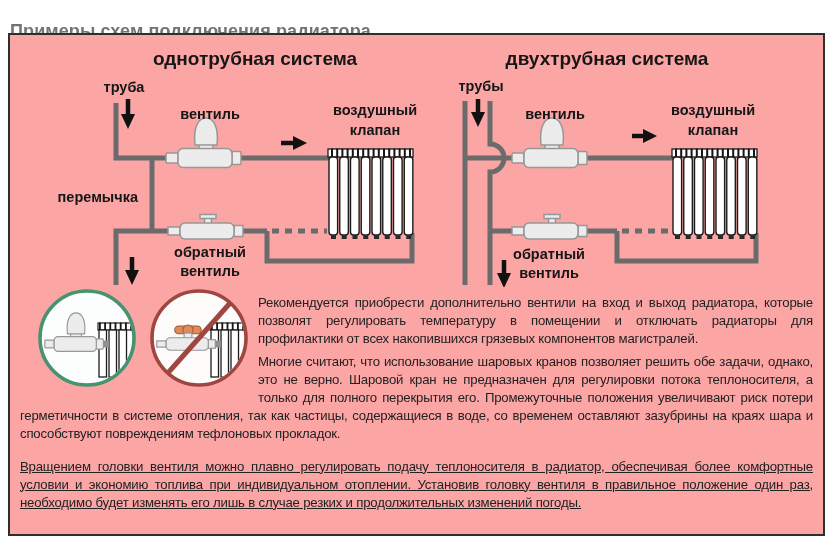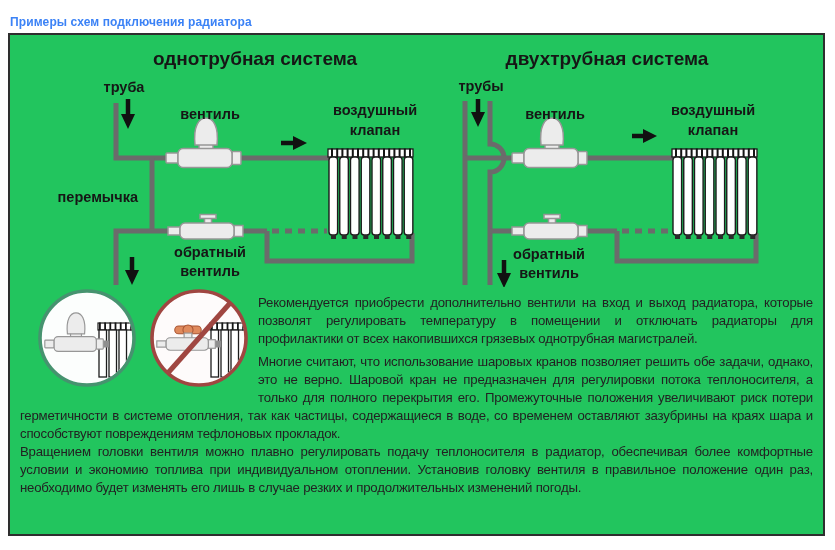--- a/index.html
+++ b/index.html
@@ -1,42 +1,42 @@
 <!DOCTYPE html>
 <html lang="ru"><head>
 <meta charset="utf-8">
 <style>
   html,body{margin:0;padding:0;}
   body{
     width:835px;height:550px;position:relative;background:#ffffff;
     font-family:"Liberation Sans", sans-serif;color:#1c1c1c;overflow:hidden;
   }
   .page-title{
-    position:absolute;left:10px;top:15px;font-size:12px;font-weight:700;color:#3b82f6;
+    position:absolute;left:10px;top:21px;font-size:18px;font-weight:700;color:#737373;
     letter-spacing:.1px;
   }
   .frame{
     position:absolute;left:8px;top:33px;width:817px;height:503px;
-    border:2px solid #2e2e2e;box-sizing:border-box;background:#22c55e;
+    border:2px solid #2e2e2e;box-sizing:border-box;background:#fca5a5;
   }
   .diagram{position:absolute;top:0;}
   #d1{left:0;}
   #d2{left:405px;}
   .content{position:absolute;left:10px;right:10px;top:250px;}
   .examples{
     float:left;width:238px;height:106px;display:flex;gap:10px;
     padding:2px 6px 0 16px;box-sizing:border-box;
   }
   .para{
     text-align:justify;font-size:13.2px;line-height:1.36;color:#222;
     letter-spacing:-0.2px;margin:0;
   }
   #p1{margin-top:9px;}
   #p2{margin-top:5px;}
-  #p3{margin-top:0;}
+  #p3{margin-top:15px;text-decoration:underline;}
   svg text{font-family:"Liberation Sans", sans-serif;fill:#161616;}
   .hdr{font-size:19px;font-weight:700;}
   .lbl{font-size:14.5px;font-weight:700;}
   .pipe{fill:none;stroke:#6b6b6b;stroke-width:5;}
   .pipe-dashed{fill:none;stroke:#6b6b6b;stroke-width:5;stroke-dasharray:7 6;}
   .arrow-line{stroke:#111;stroke-width:4.5;fill:none;}
   .arrow-head{fill:#111;stroke:none;}
   .fit{fill:#ececec;stroke:#979797;stroke-width:1.5;}
 </style>
 </head>
@@ -197,18 +197,18 @@
         <g clip-path="url(#clipB)">
           <use href="#radiator-fragment-glyph" x="62" y="36"></use>
           <rect x="64" y="53.5" width="9" height="7" rx="1" fill="#8f8f8f"></rect>
           <use href="#valve-ball-glyph" transform="translate(40,57) scale(0.78)"></use>
         </g>
         <line x1="83" y1="15" x2="19" y2="87" stroke="#a04641" stroke-width="5"></line>
       </svg>
 
     </div>
 
-    <p class="para" id="p1">Рекомендуется приобрести дополнительно вентили на вход и выход радиатора, которые позволят регулировать температуру в помещении и отключать радиаторы для профилактики от всех накопившихся грязевых однотрубная магистралей.</p>
+    <p class="para" id="p1">Рекомендуется приобрести дополнительно вентили на вход и выход радиатора, которые позволят регулировать температуру в помещении и отключать радиаторы для профилактики от всех накопившихся грязевых компонентов магистралей.</p>
     <p class="para" id="p2">Многие считают, что использование шаровых кранов позволяет решить обе задачи, однако, это не верно. Шаровой кран не предназначен для регулировки потока теплоносителя, а только для полного перекрытия его. Промежуточные положения увеличивают риск потери герметичности в системе отопления, так как частицы, содержащиеся в воде, со временем оставляют зазубрины на краях шара и способствуют повреждениям тефлоновых прокладок.</p>
     <p class="para" id="p3">Вращением головки вентиля можно плавно регулировать подачу теплоносителя в радиатор, обеспечивая более комфортные условии и экономию топлива при индивидуальном отоплении. Установив головку вентиля в правильное положение один раз, необходимо будет изменять его лишь в случае резких и продолжительных изменений погоды.</p>
 
   </div>
 </div>
 
 </body></html>

